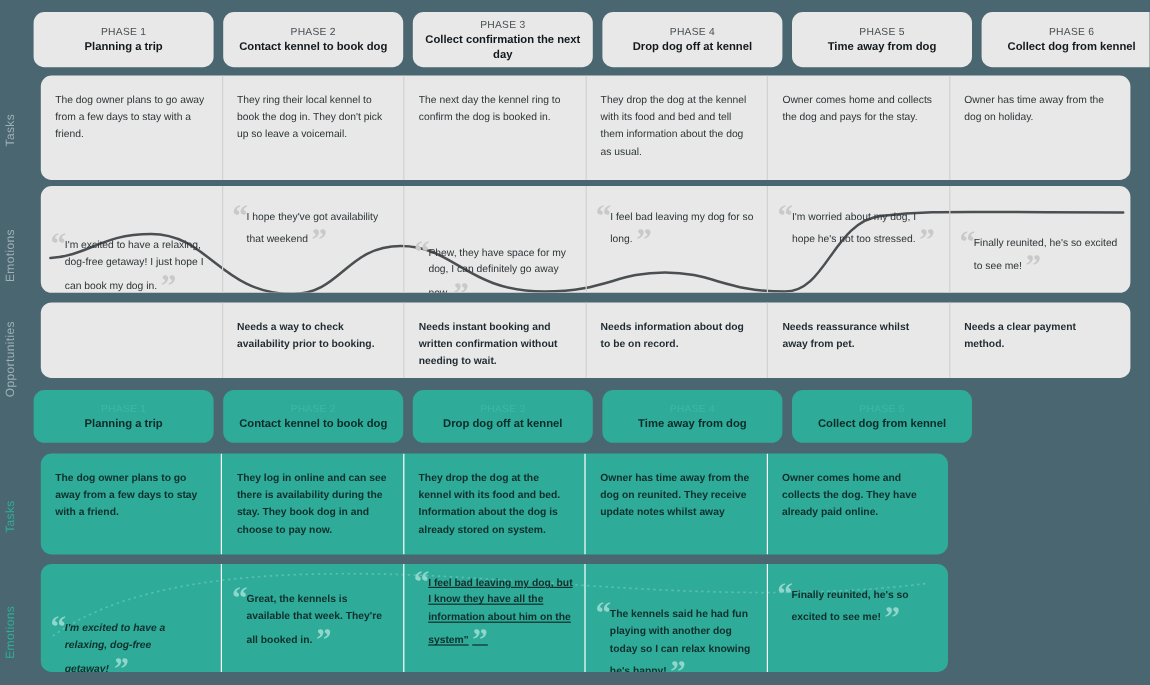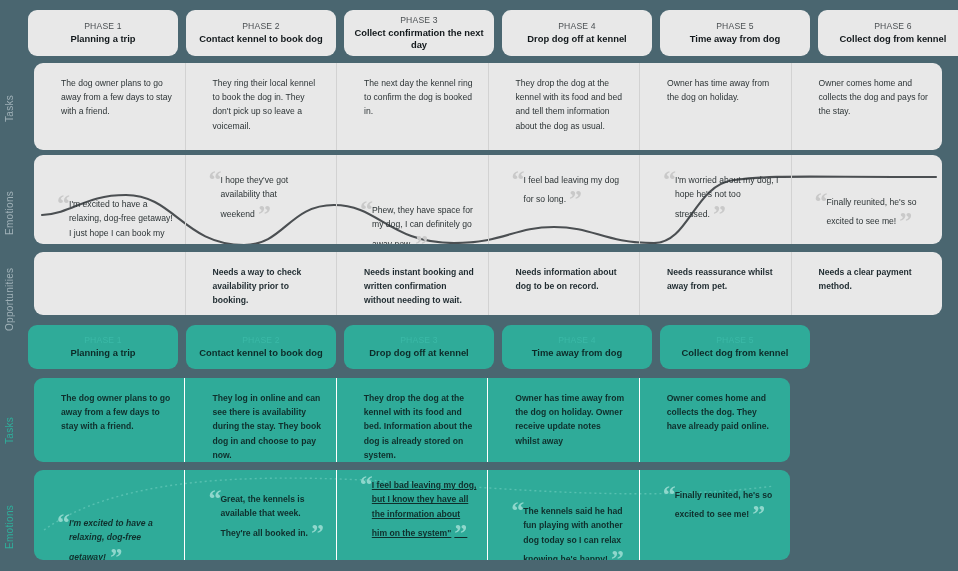--- a/index.html
+++ b/index.html
@@ -35,21 +35,20 @@
   .panel.tealpanel { background: #2fab99; }
 
   .cell {
     position: relative;
     padding: 13px 12px 14px 12px;
     font-size: 8.6px;
     line-height: 1.65;
     color: #2d3436;
     flex: 1 1 0;
     border-right: 1px solid #d2d2d2;
-    margin-left: 15px;
   }
   .cell:last-child { border-right: none; }
   .tealpanel .cell { border-right: 1px solid #ffffff; color: #0f2f2c; font-weight: bold; }
   .tealpanel .cell:last-child { border-right: none; }
 
   .cell.bold { font-weight: bold; color: #1f2b30; }
 
   
   .phase-row { position: absolute; display: flex; gap: 8px; }
   .phase-card {
@@ -127,22 +126,22 @@
         <div class="ptitle">Collect dog from kennel</div>
       </div>
     </div>
 
   <div class="vlabel" style="left:4px; top:78px; height:60px; width:22px;">Tasks</div>
   <div class="panel" id="tasks-panel" style="left:34px; top:63px; width:908px; height:87px;">
       <div class="cell">The dog owner plans to go away from a few days to stay with a friend.</div>
       <div class="cell">They ring their local kennel to book the dog in. They don't pick up so leave a voicemail.</div>
       <div class="cell">The next day the kennel ring to confirm the dog is booked in.</div>
       <div class="cell">They drop the dog at the kennel with its food and bed and tell them information about the dog as usual.</div>
+      <div class="cell">Owner comes home and collects the dog and pays for the stay.</div>
       <div class="cell">Owner has time away from the dog on holiday.</div>
-      <div class="cell">Owner comes home and collects the dog and pays for the stay.</div>
     </div>
 
   <div class="vlabel" style="left:4px; top:178px; height:70px; width:22px;">Emotions</div>
   <div class="panel" id="emotions-panel" style="left:34px; top:155px; width:908px; height:89px;">
     <div class="curve-wrap">
       <svg width="908" height="89" viewBox="0 0 908 89" preserveAspectRatio="none">
         <path d="M8,60 C40,58 50,40 92,40 C140,40 150,90 210,90 C250,90 255,50 300,50
                  C345,50 355,88 420,88 C470,88 480,72 520,72
                  C560,72 570,88 620,88 C655,88 660,30 700,25
                  C740,20 760,22 902,22" fill="none" stroke="#4b4f52" stroke-width="2.1" stroke-linecap="round"></path>
@@ -205,21 +204,21 @@
         <div class="pnum">PHASE 5</div>
         <div class="ptitle">Collect dog from kennel</div>
       </div>
     </div>
 
   <div class="vlabel teal" style="left:4px; top:400px; height:60px; width:22px;">Tasks</div>
   <div class="panel tealpanel" id="tasks-panel-lower" style="left:34px; top:378px; width:756px; height:84px;">
       <div class="cell">The dog owner plans to go away from a few days to stay with a friend.</div>
       <div class="cell">They log in online and can see there is availability during the stay. They book dog in and choose to pay now.</div>
       <div class="cell">They drop the dog at the kennel with its food and bed. Information about the dog is already stored on system.</div>
-      <div class="cell">Owner has time away from the dog on holiday. Owner receive update notes whilst away</div>
+      <div class="cell">Owner has time away from the dog on reunited. They receive update notes whilst away</div>
       <div class="cell">Owner comes home and collects the dog. They have already paid online.</div>
     </div>
 
   <div class="vlabel teal" style="left:4px; top:492px; height:70px; width:22px;">Emotions</div>
   <div class="panel tealpanel" id="emotions-panel-lower" style="left:34px; top:470px; width:756px; height:90px;">
     <div class="curve-wrap">
       <svg width="756" height="90" viewBox="0 0 756 90" preserveAspectRatio="none">
         <path d="M10,60 C80,10 200,4 330,10 C450,16 600,34 740,16" fill="none" stroke="#57c0b0" stroke-width="1.4" stroke-dasharray="2 3"></path>
       </svg>
     </div>

